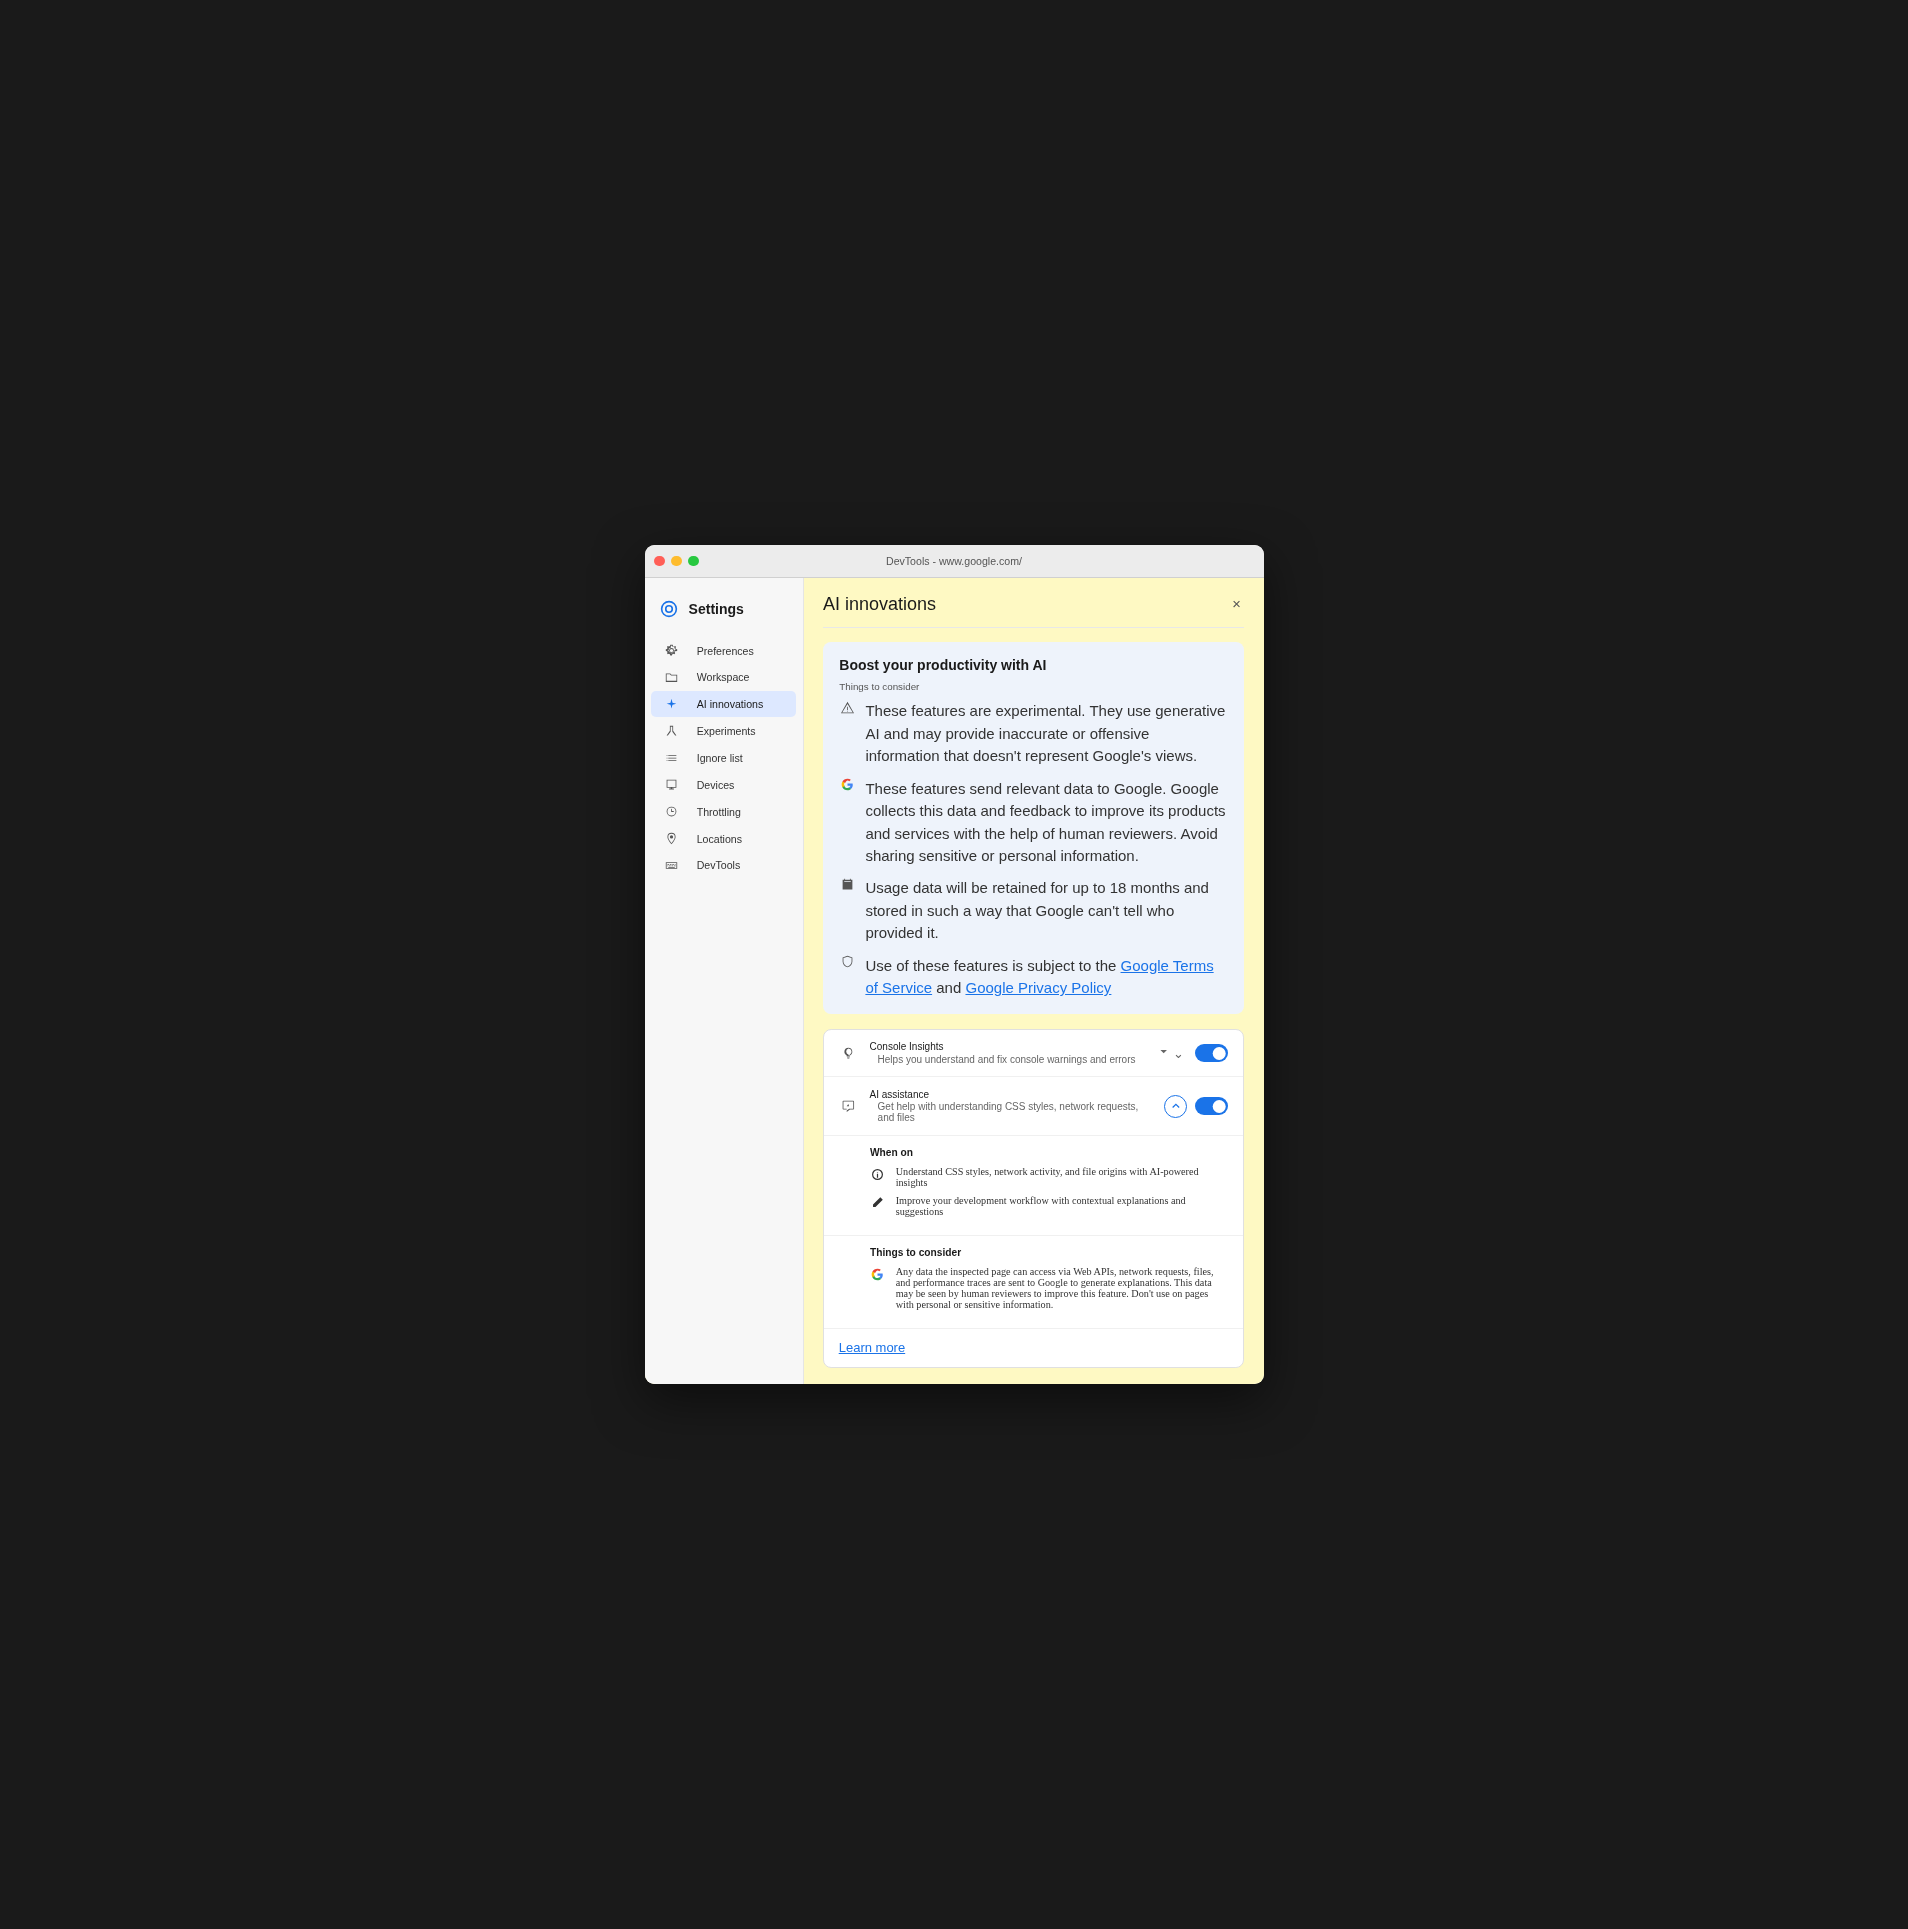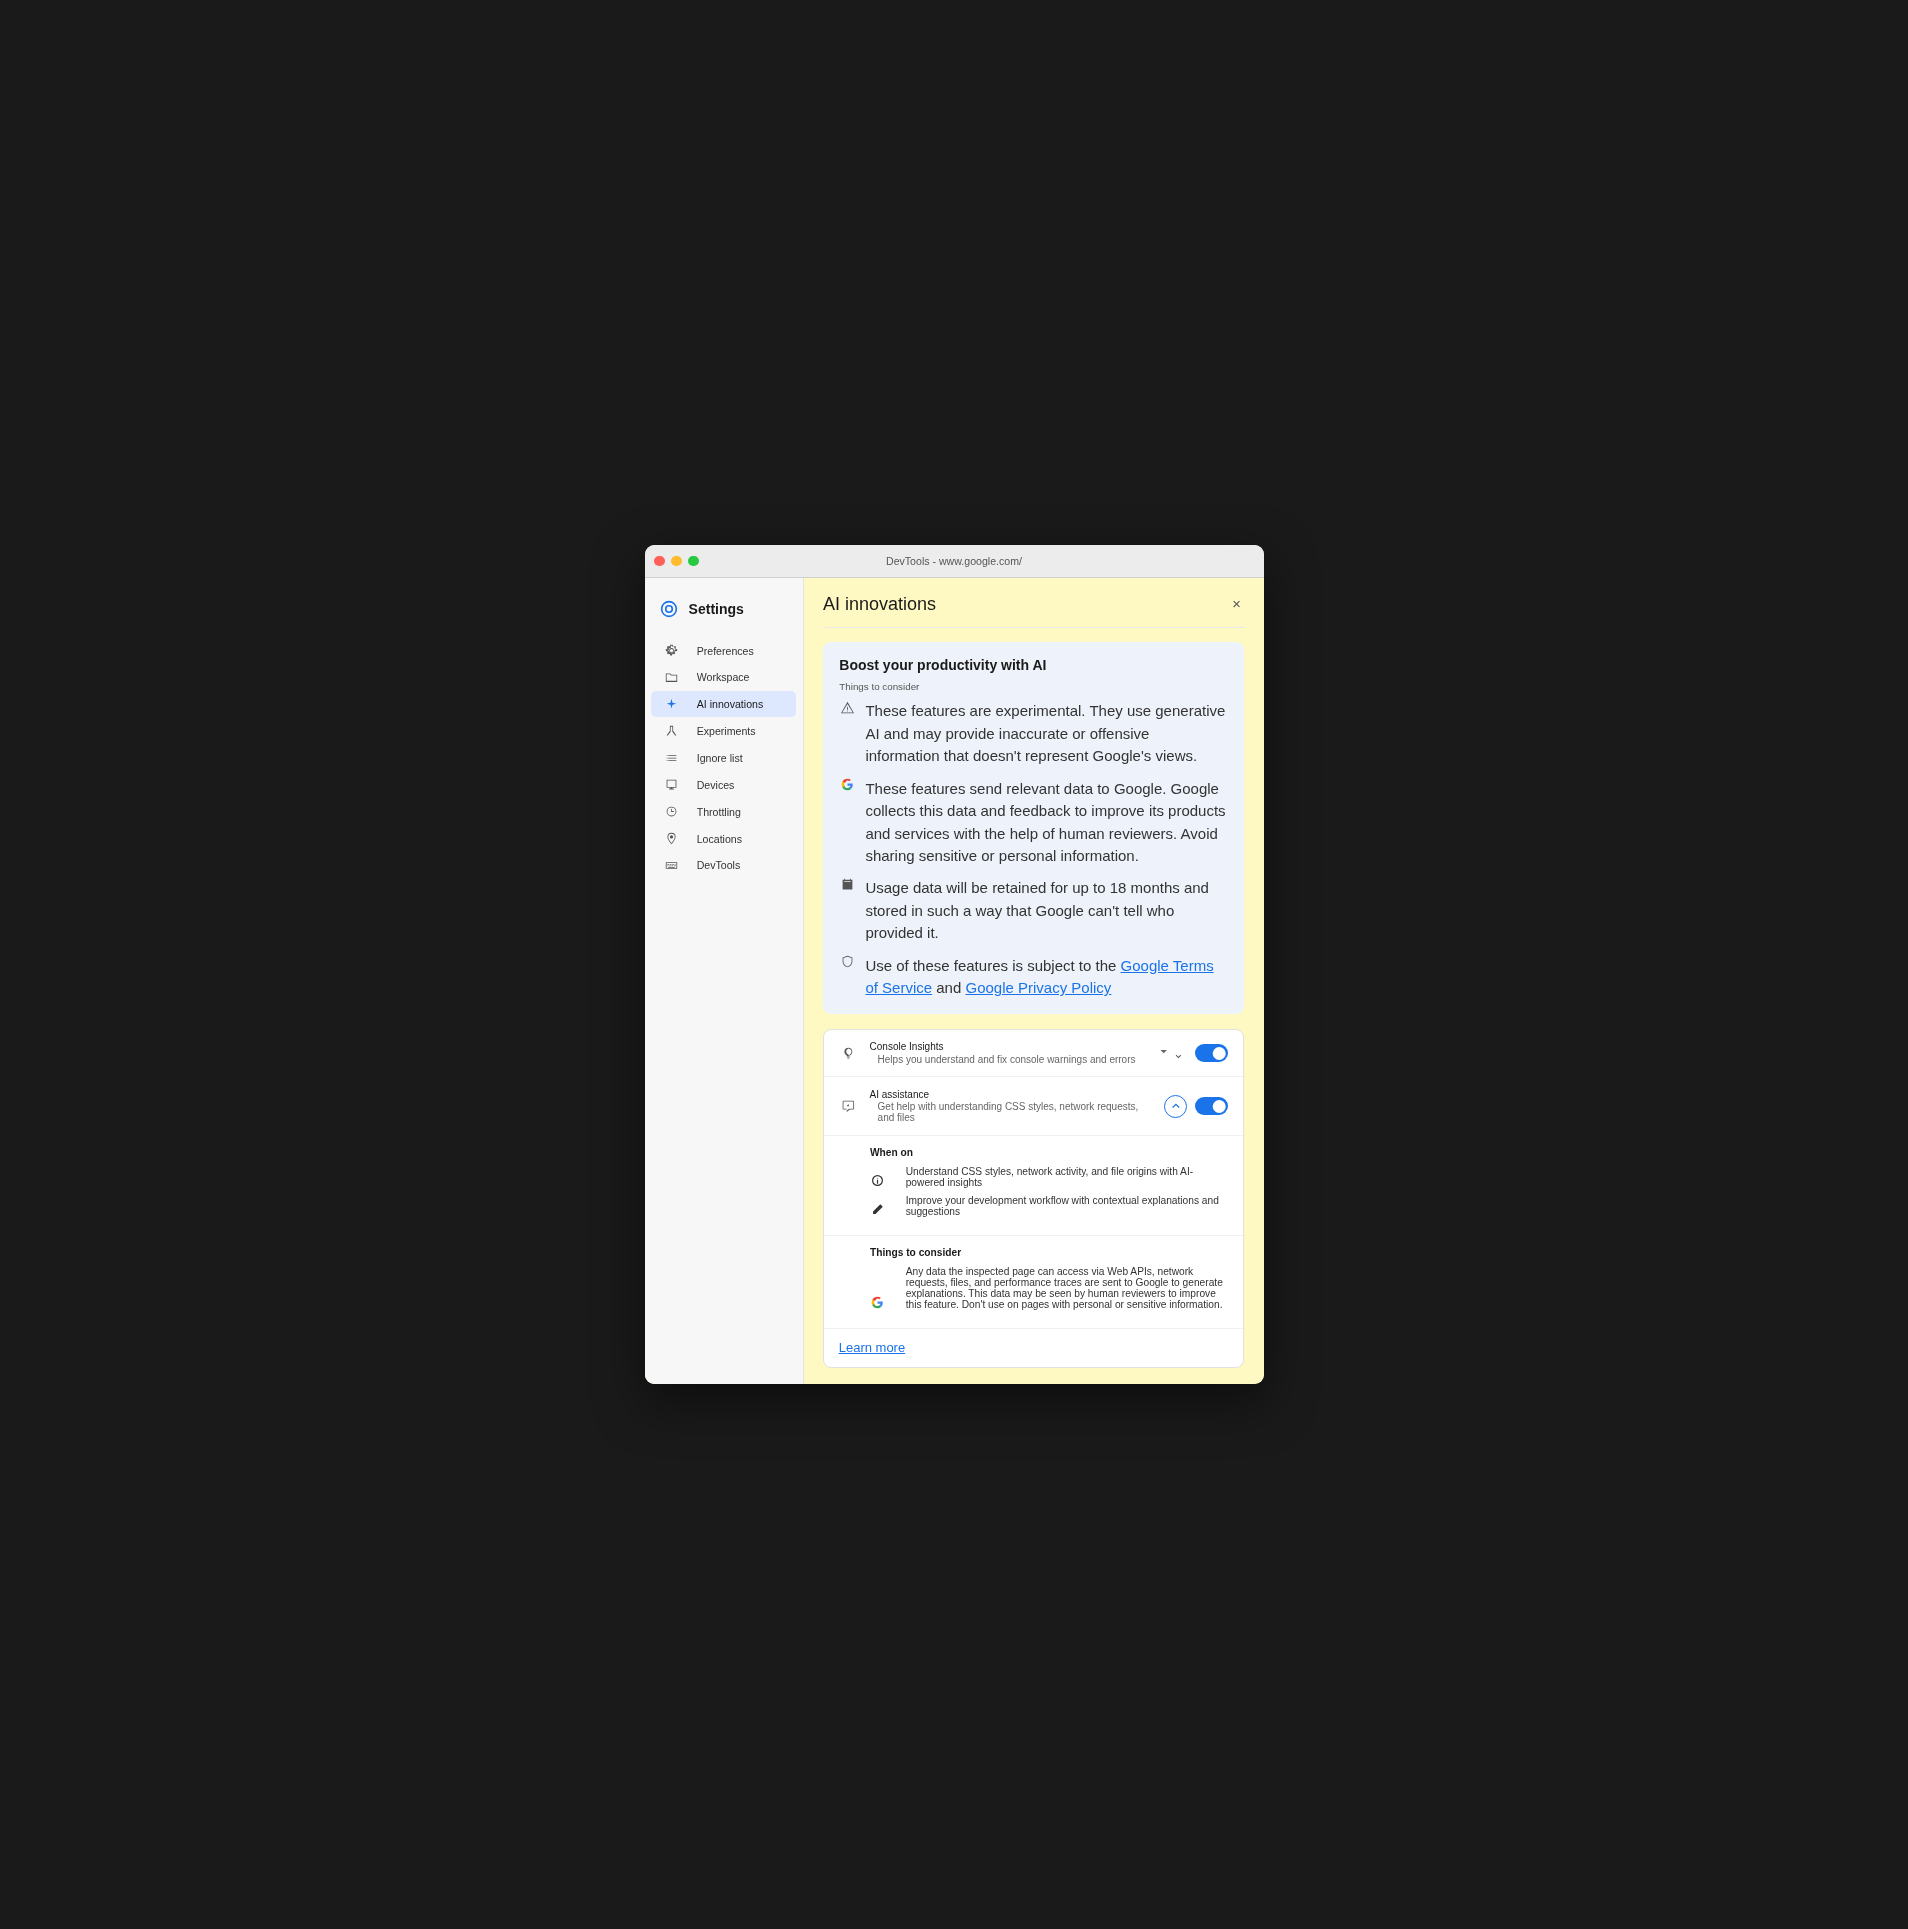--- a/index.html
+++ b/index.html
@@ -315,25 +315,26 @@
 
     .when-on-title {
       font-size: 10.2px;
       font-weight: 600;
       color: #1a1a1a;
       margin-bottom: 8.1px;
     }
 
     .when-on-item {
       display: flex;
-      align-items: flex-end;
-      gap: 21px;
+      align-items: flex-start;
+      gap: 11px;
       margin-bottom: 6.5px;
       font-size: 10.2px;
       color: #333;
+      font-family: Liberation Serif, serif;
     }
 
     .when-on-icon {
       width: 14.7px;
       height: 14.7px;
       flex-shrink: 0;
       display: flex;
       align-items: center;
       justify-content: center;
       margin-top: 0.8px;

